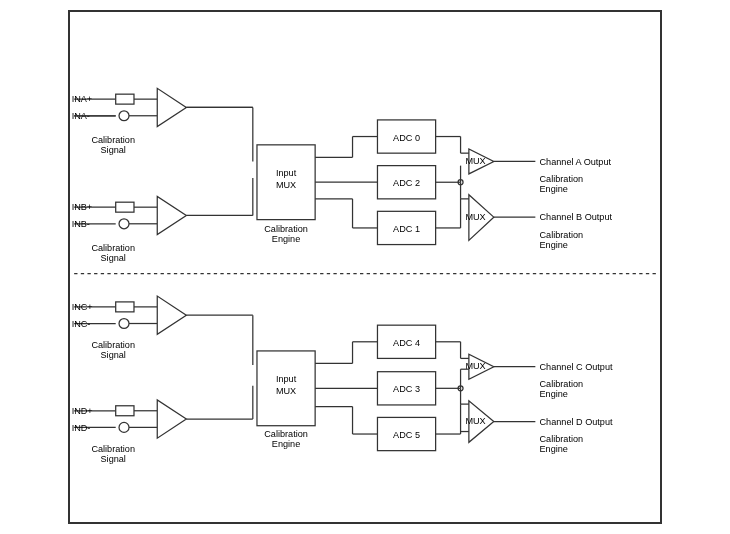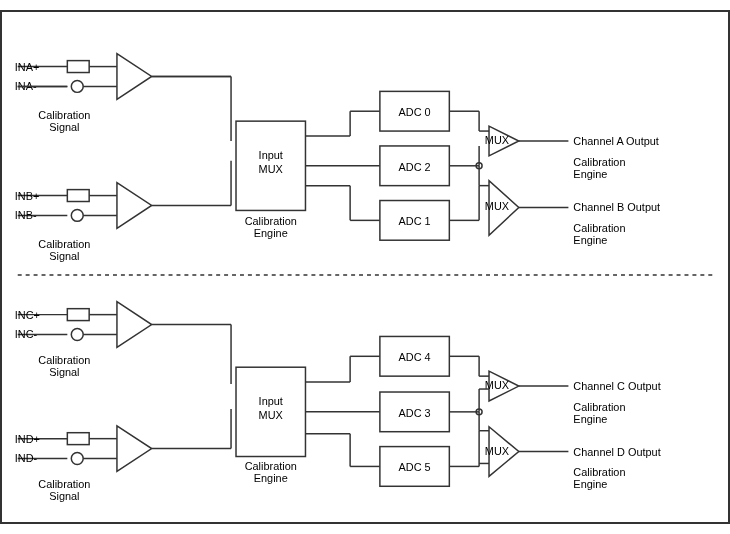--- a/index.html
+++ b/index.html
@@ -8,21 +8,21 @@
       font-family: Arial, sans-serif;
       font-size: 11px;
       display: flex;
       justify-content: center;
       align-items: center;
       width: 730px;
       height: 534px;
     }
     .diagram-container {
       border: 2px solid #333;
-      width: 730px;
+      width: 594px;
       height: 514px;
       position: relative;
       background: #fff;
     }
     svg {
       position: absolute;
       top: 0; left: 0;
       width: 100%; height: 100%;
     }
     text {

